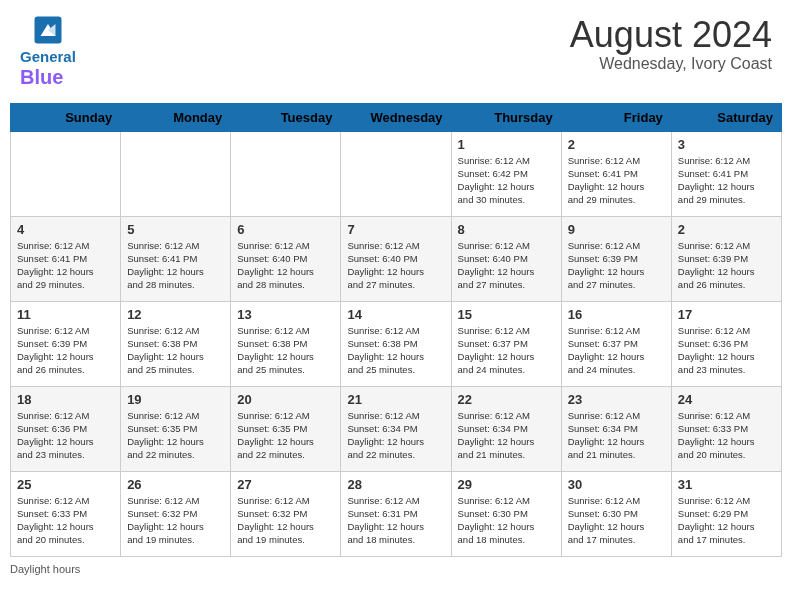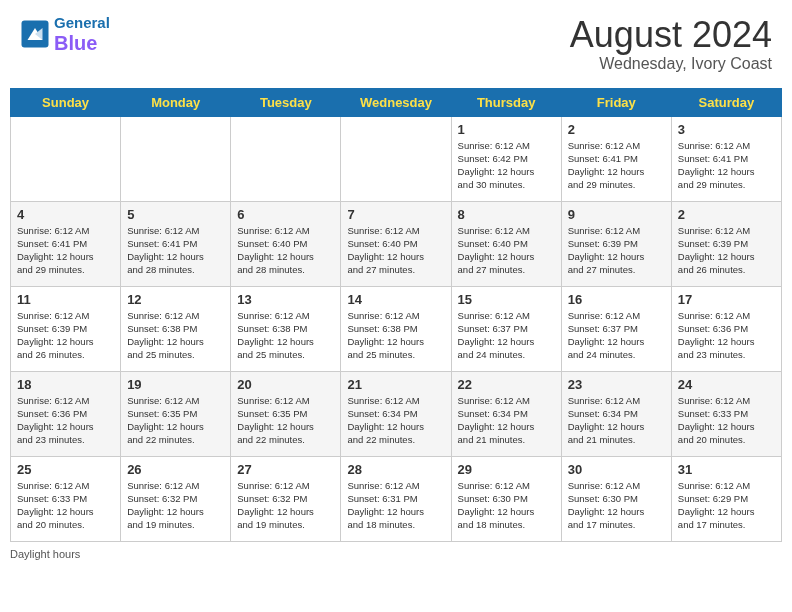--- a/index.html
+++ b/index.html
@@ -14,20 +14,21 @@
       display: flex;
       justify-content: space-between;
       align-items: flex-start;
       margin-bottom: 10px;
       padding: 5px 10px;
     }
     .logo {
       display: flex;
       align-items: center;
       gap: 4px;
+      flex-direction: column;
     }
     .logo-icon {
       width: 30px;
       height: 30px;
     }
     .title-block {
       text-align: right;
     }
     .month-title {
       font-size: 36px;
@@ -39,22 +40,22 @@
       font-size: 16px;
       color: #555;
     }
     .calendar {
       width: 100%;
       border-collapse: collapse;
       border: 1px solid #ccc;
     }
     .calendar th {
       background-color: #1a6fae;
-      color: #fde047;
-      text-align: center;
+      color: #000000;
+      text-align: right;
       padding: 6px 8px;
       font-size: 13px;
       font-weight: bold;
       border: 1px solid #1a6fae;
     }
     .calendar td {
       vertical-align: top;
       border: 1px solid #ccc;
       padding: 5px 6px;
       width: calc(100% / 7);

